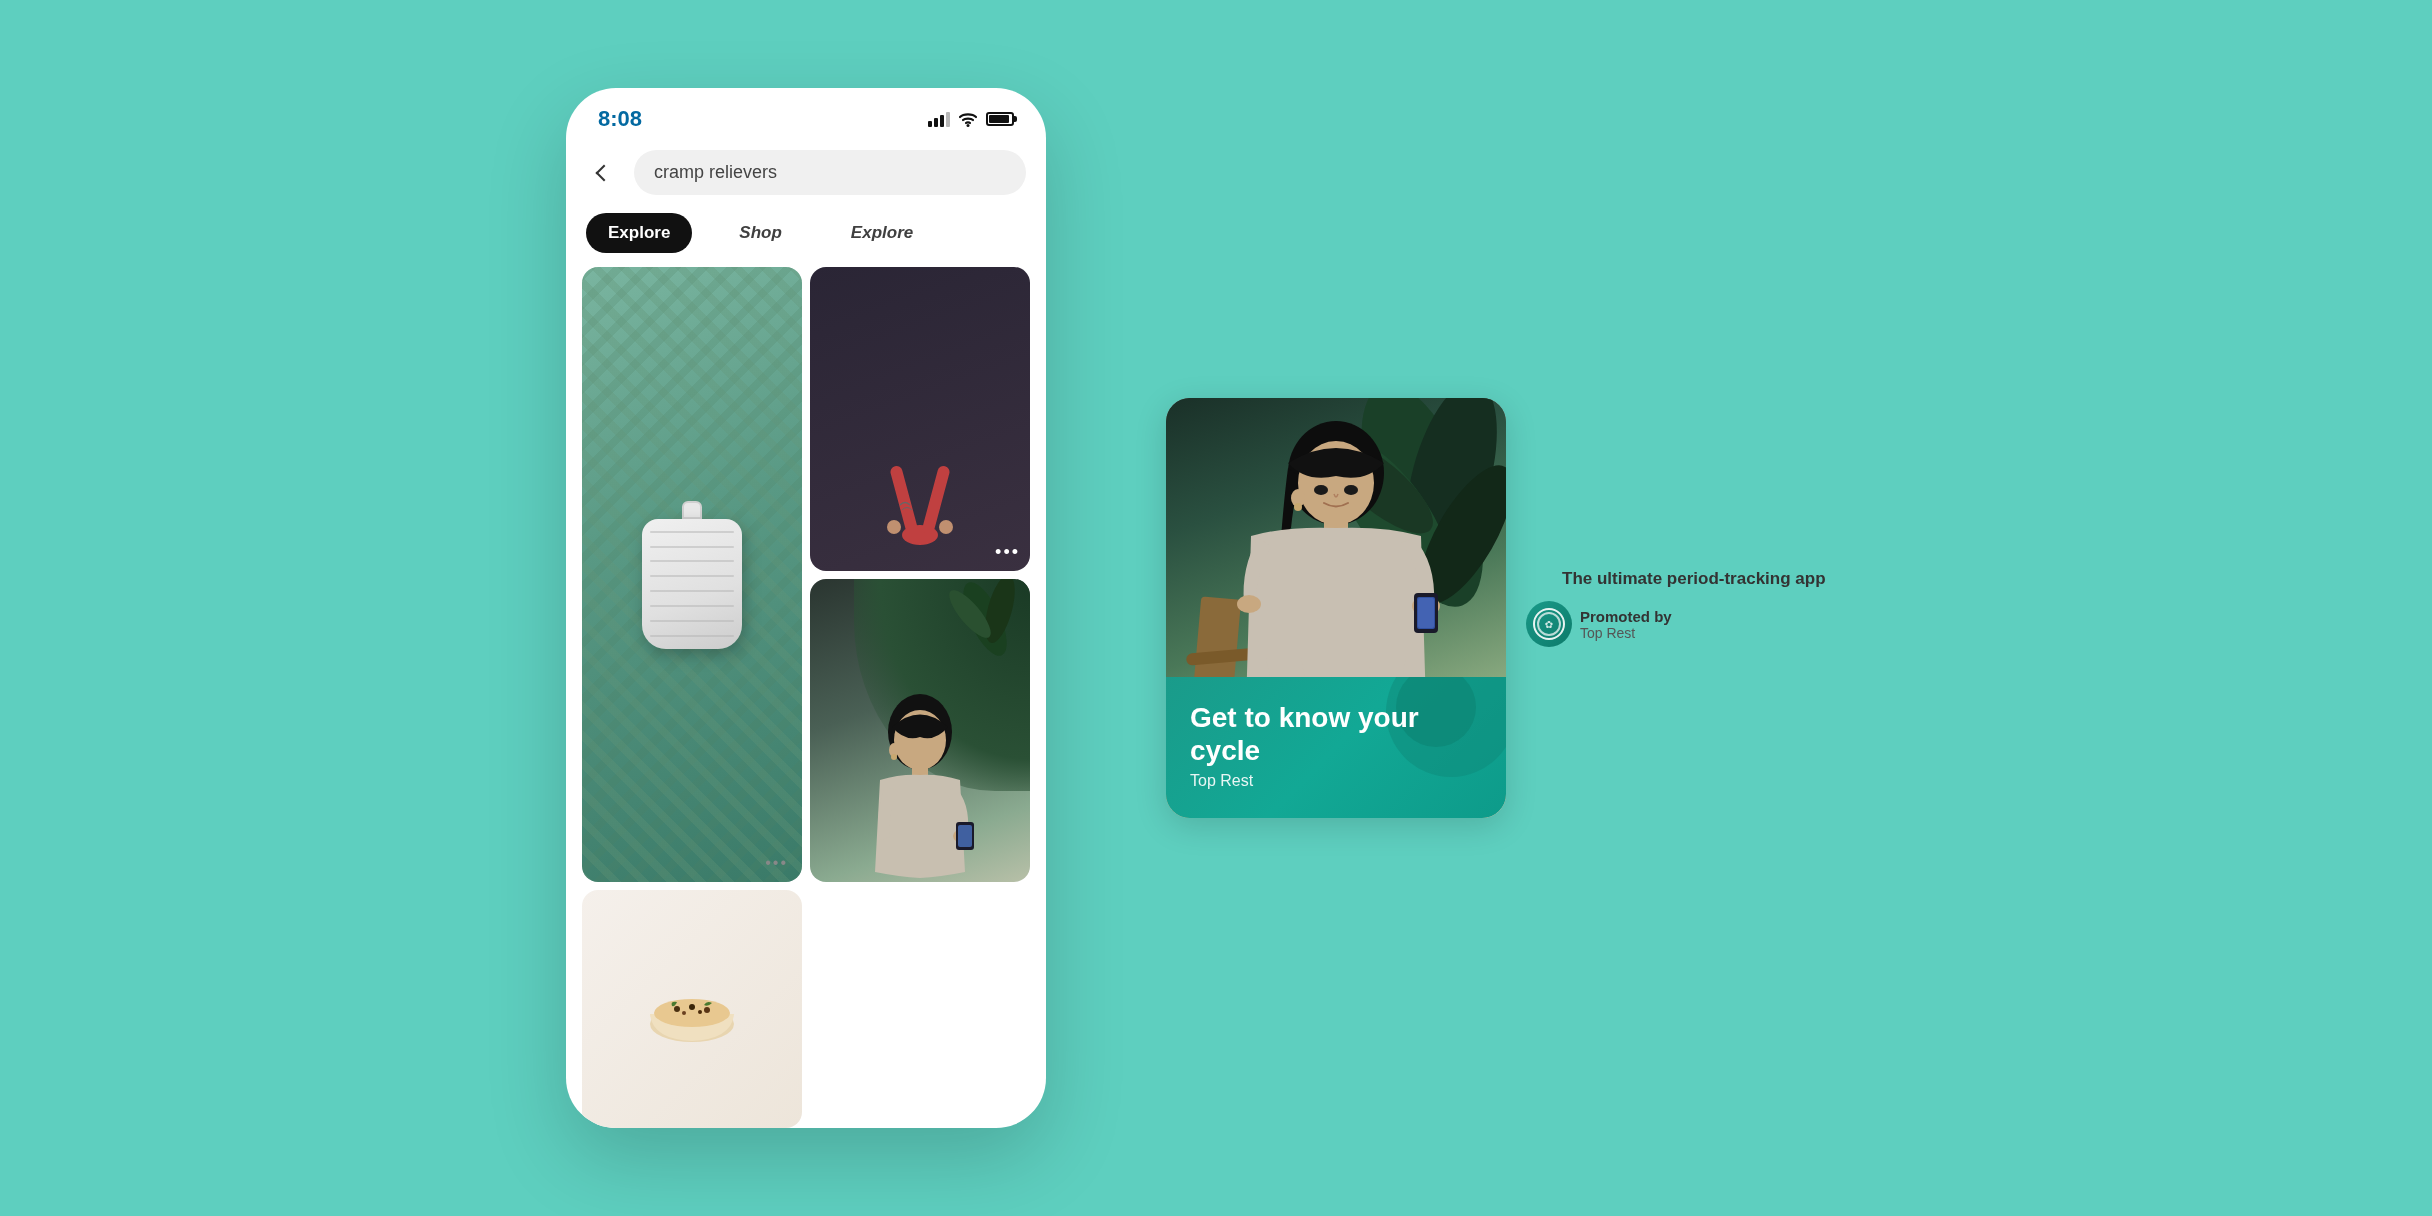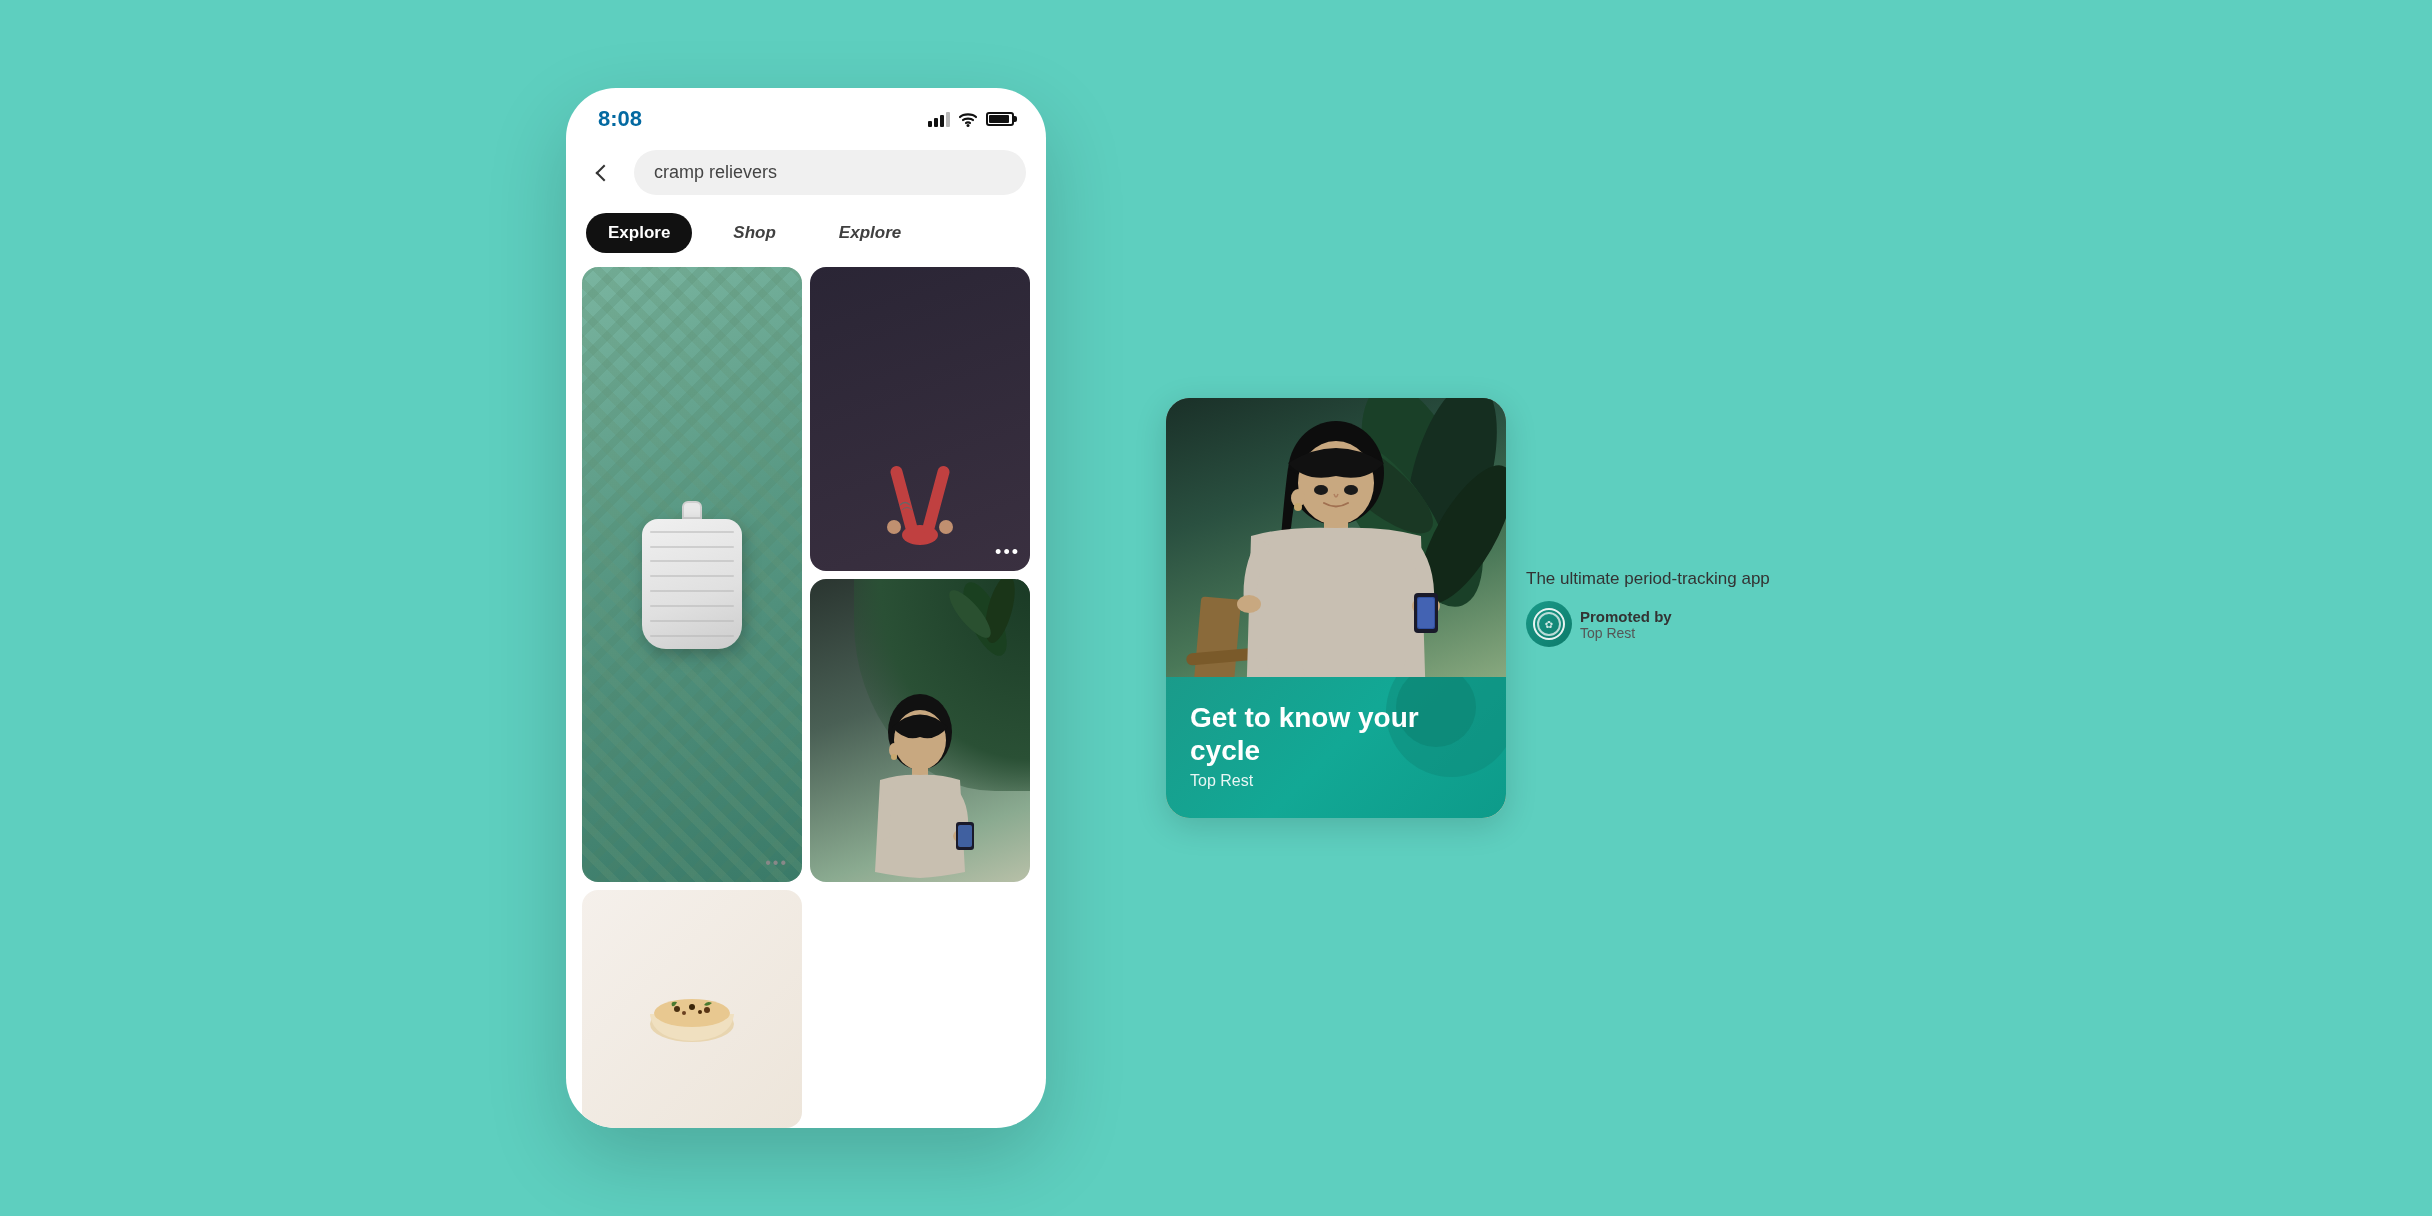--- a/index.html
+++ b/index.html
@@ -132,21 +132,21 @@
     .search-text {
       font-size: 18px;
       color: #444;
     }
 
     
     .phone-tabs {
       display: flex;
       align-items: flex-start;
       padding: 4px 20px 14px;
-      gap: 19px;
+      gap: 25px;
       flex-shrink: 0;
     }
 
     .tab {
       padding: 10px 22px;
       border-radius: 30px;
       font-size: 17px;
       font-weight: 600;
       cursor: pointer;
     }
@@ -313,22 +313,23 @@
     }
 
     
     .ad-info {
       width: 340px;
     }
 
     .ad-description {
       font-size: 17px;
       color: #333;
-      font-weight: 400;
+      font-weight: 700;
       margin-bottom: 12px;
+      margin-left: 36px;
     }
 
     .ad-promoted-row {
       display: flex;
       align-items: center;
       gap: 8px;
     }
 
     .ad-logo {
       width: 46px;

